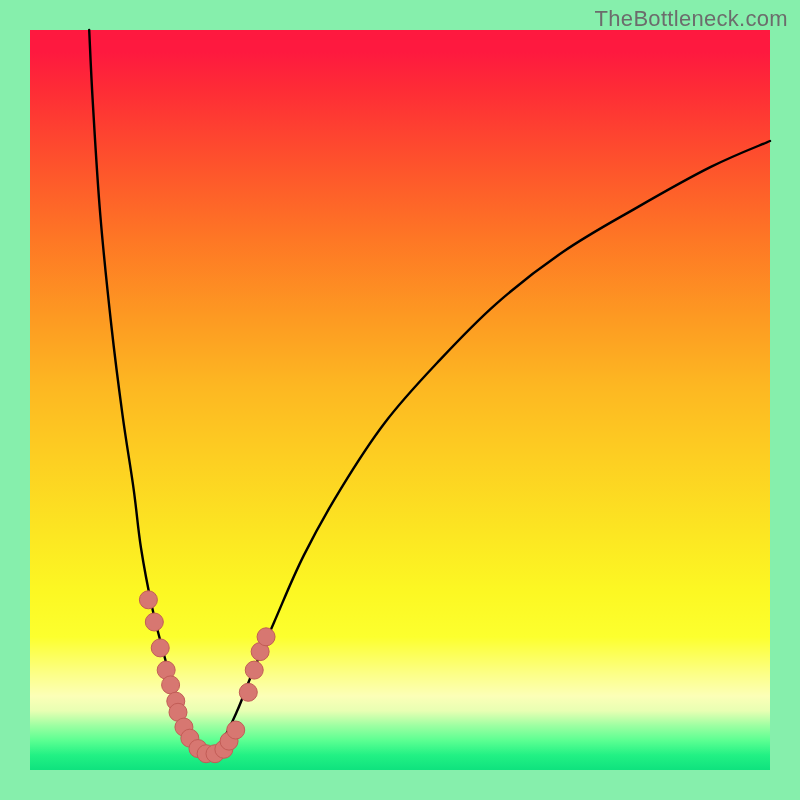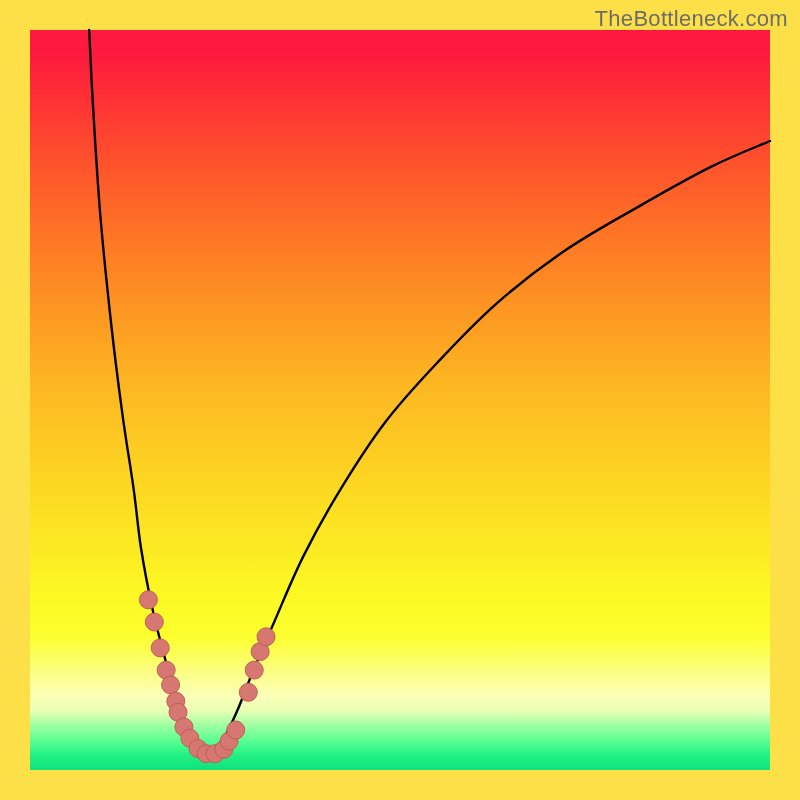--- a/index.html
+++ b/index.html
@@ -10,21 +10,21 @@
     overflow: hidden;
     background: #000;
     font-family: Arial, Helvetica, sans-serif;
   }
   .frame {
     position: absolute;
     top: 0;
     left: 0;
     width: 800px;
     height: 800px;
-    background: #fde047;
+    background: #86efac;
   }
   .plot-area {
     position: absolute;
     top: 30px;
     left: 30px;
     width: 740px;
     height: 740px;
     
     background: linear-gradient(
       to bottom,

